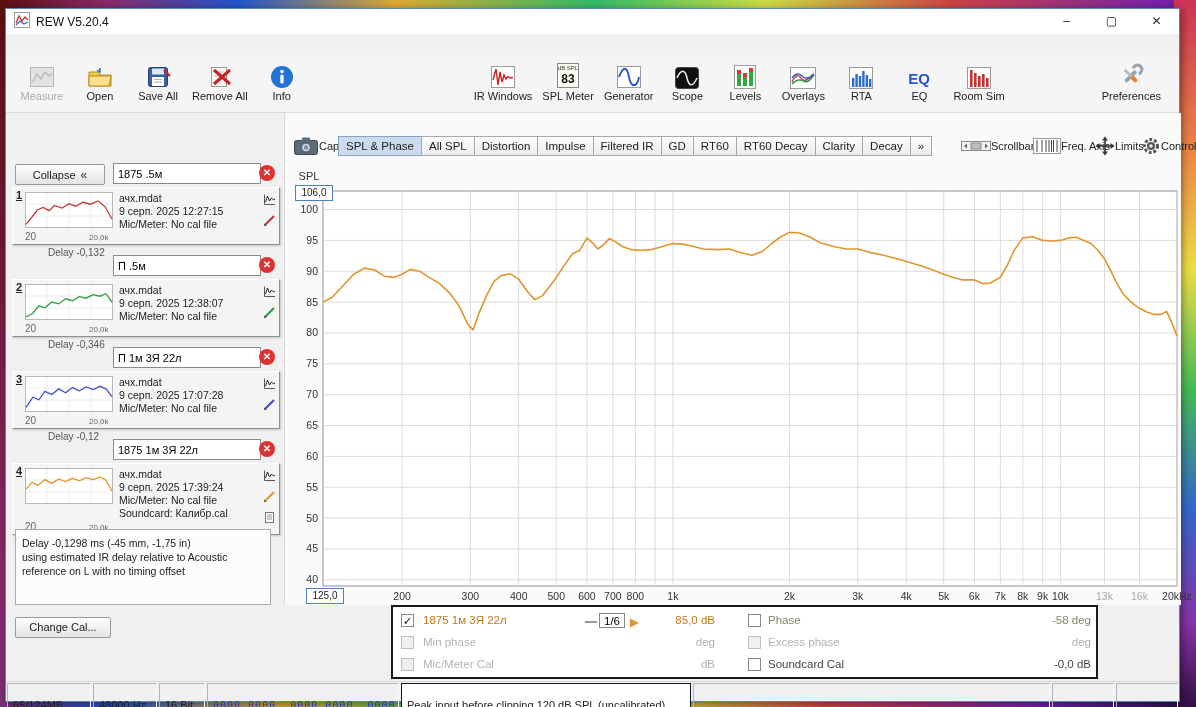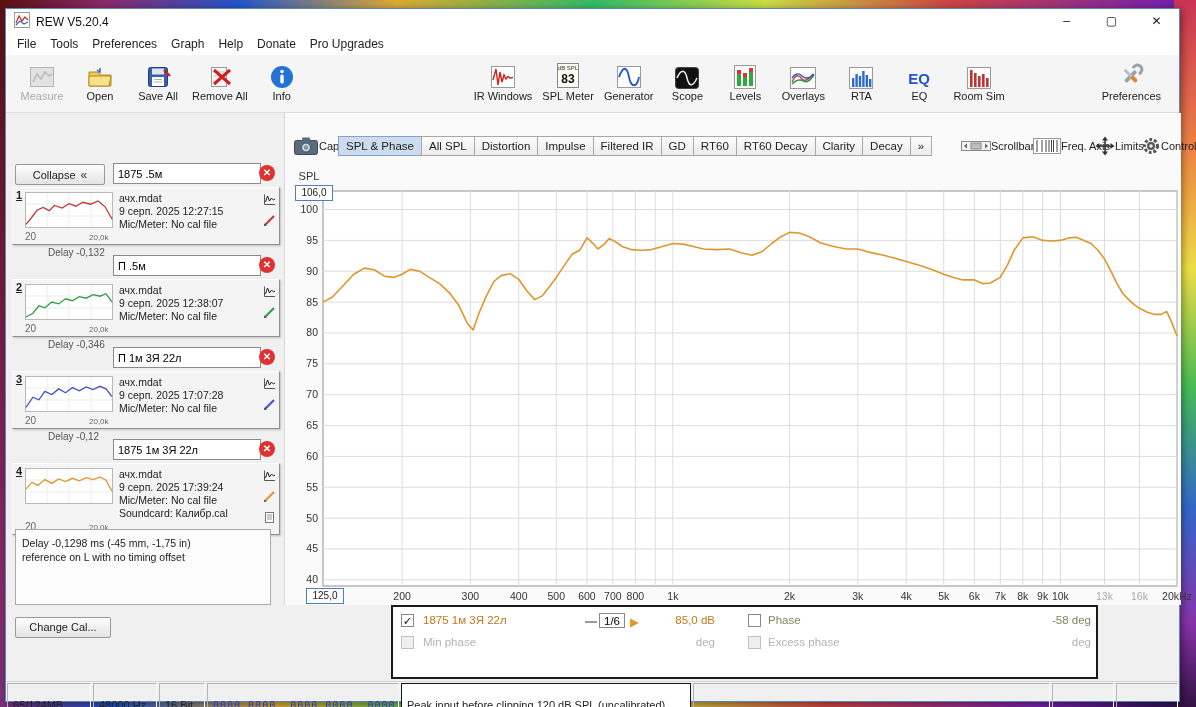--- a/index.html
+++ b/index.html
@@ -97,21 +97,20 @@
           <polyline points="2,11 5,4 8,9 11,5 14,8" fill="none" stroke="#c03a3a" stroke-width="1.4"></polyline>
           <polyline points="2,13 6,9 10,12 14,10" fill="none" stroke="#3a5fc0" stroke-width="1.2"></polyline>
         </svg></span>
     <span class="title">REW V5.20.4</span>
     <span class="flexspacer"></span>
     <span class="wbtn">–</span>
     <span class="wbtn">▢</span>
     <span class="wbtn">✕</span>
   </div>
 
-  <div class="menubar" id="menubar"><span class="menu-item">File</span><span class="menu-item">Tools</span><span class="menu-item">Preferences</span><span class="menu-item">Graph</span><span class="menu-item">Help</span><span class="menu-item">Donate</span><span class="menu-item">Pro Upgrades</span></div>
 
   <div class="toolbar">
     <div class="tbtn disabled">
       <span class="ticon">
           <svg width="28" height="26">
             <rect x="2.5" y="3.5" width="23" height="19" fill="#e2e2e2" stroke="#b5b5b5"></rect>
             <polyline points="5,18 9,10 13,15 17,8 21,12 24,10" fill="none" stroke="#bdbdbd" stroke-width="1.6"></polyline>
           </svg>
         </span>
       <span class="tlabel">Measure</span>
@@ -580,20 +579,21 @@
                   <line x1="4" y1="4" x2="9" y2="4" stroke="#999"></line>
                   <line x1="4" y1="6" x2="9" y2="6" stroke="#999"></line>
                   <line x1="4" y1="8" x2="9" y2="8" stroke="#999"></line>
                 </svg></span>
             </div>
           </div>
         </div>
       </div>
     <div class="delaybox">
       <div>Delay -0,1298 ms (-45 mm, -1,75 in)</div>
+      <div>using estimated IR delay relative to Acoustic</div>
       <div>reference on  L with no timing offset</div>
     </div>
     <div class="changecal">Change Cal...</div>
   </div>
 
   <div class="legend">
     <div class="lrow" style="top:5px">
       <span class="cb" style="left:8px">✓</span>
       <span class="trace-name" style="left:30px">1875 1м 3Я 22л</span>
       <span class="smooth-line" style="left:192px"></span>
@@ -605,20 +605,28 @@
       <span class="lval phase-col" style="left:615px;width:83px">-58 deg</span>
     </div>
     <div class="lrow" style="top:27px">
       <span class="cb dis" style="left:8px"></span>
       <span class="dimt" style="left:30px">Min phase</span>
       <span class="lval dimt" style="left:252px;width:70px">deg</span>
       <span class="cb dis" style="left:355px"></span>
       <span class="dimt" style="left:375px">Excess phase</span>
       <span class="lval dimt" style="left:615px;width:83px">deg</span>
     </div>
+    <div class="lrow" style="top:49px">
+      <span class="cb dis" style="left:8px"></span>
+      <span class="dimt" style="left:30px">Mic/Meter Cal</span>
+      <span class="lval dimt" style="left:252px;width:70px">dB</span>
+      <span class="cb" style="left:355px"></span>
+      <span class="darkt" style="left:375px">Soundcard Cal</span>
+      <span class="lval darkt" style="left:615px;width:83px">-0,0 dB</span>
+    </div>
   </div>
 
   <div class="statusbar">
     <div class="seg" style="width:84px">65/124MB</div>
     <div class="seg" style="width:64px">48000 Hz</div>
     <div class="seg" style="width:46px">16 Bit</div>
     <div class="seg levels" style="width:192px">0000 0000  0000 0000  0000 0000</div>
     <div class="seg peak">Peak input before clipping 120 dB SPL (uncalibrated)</div>
     <div class="seg fill"></div>
     <div class="seg" style="width:62px"></div>

